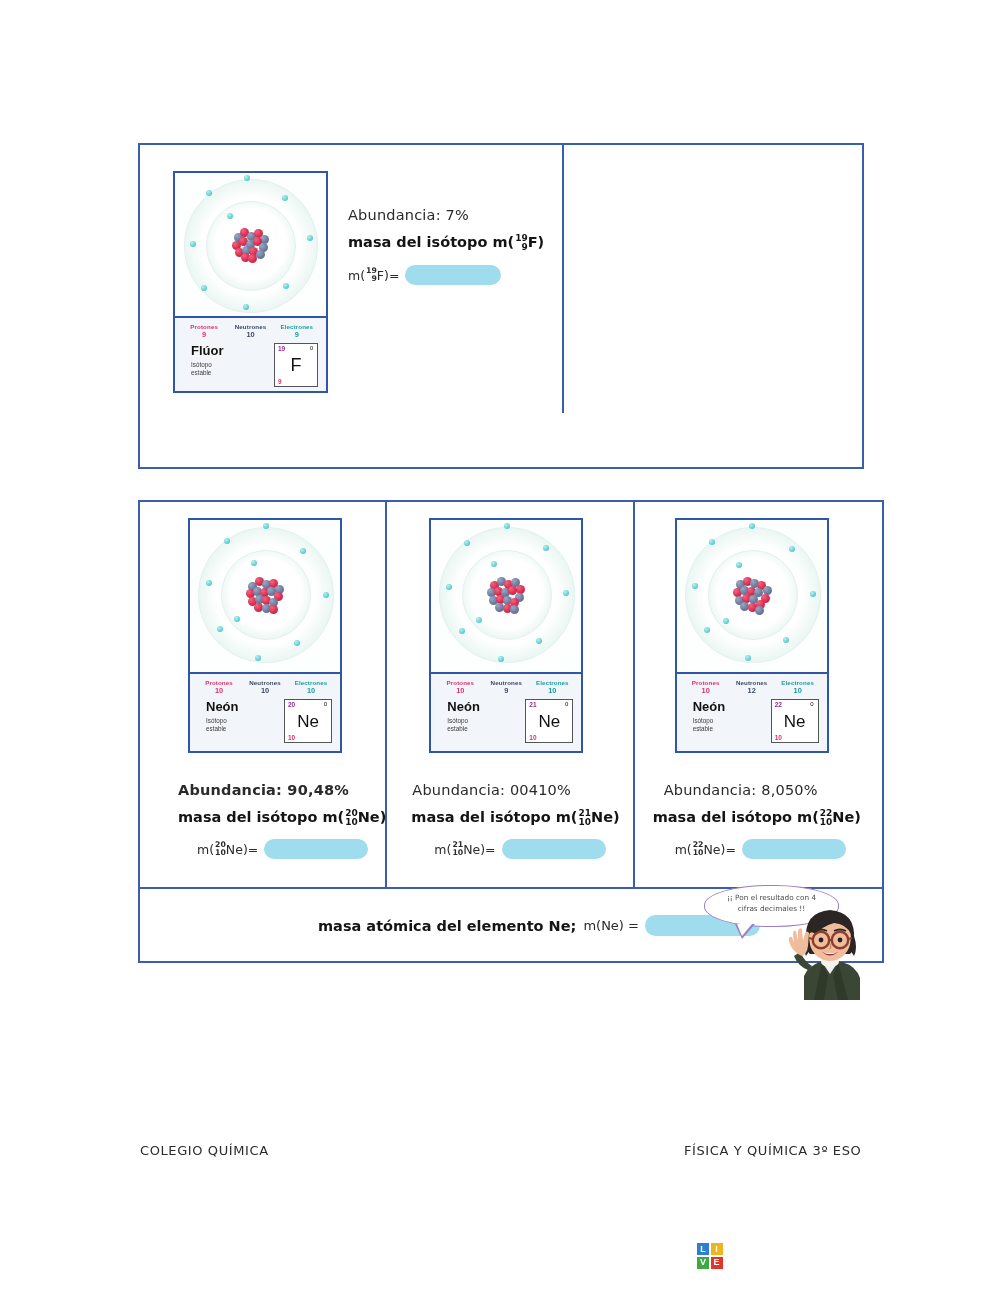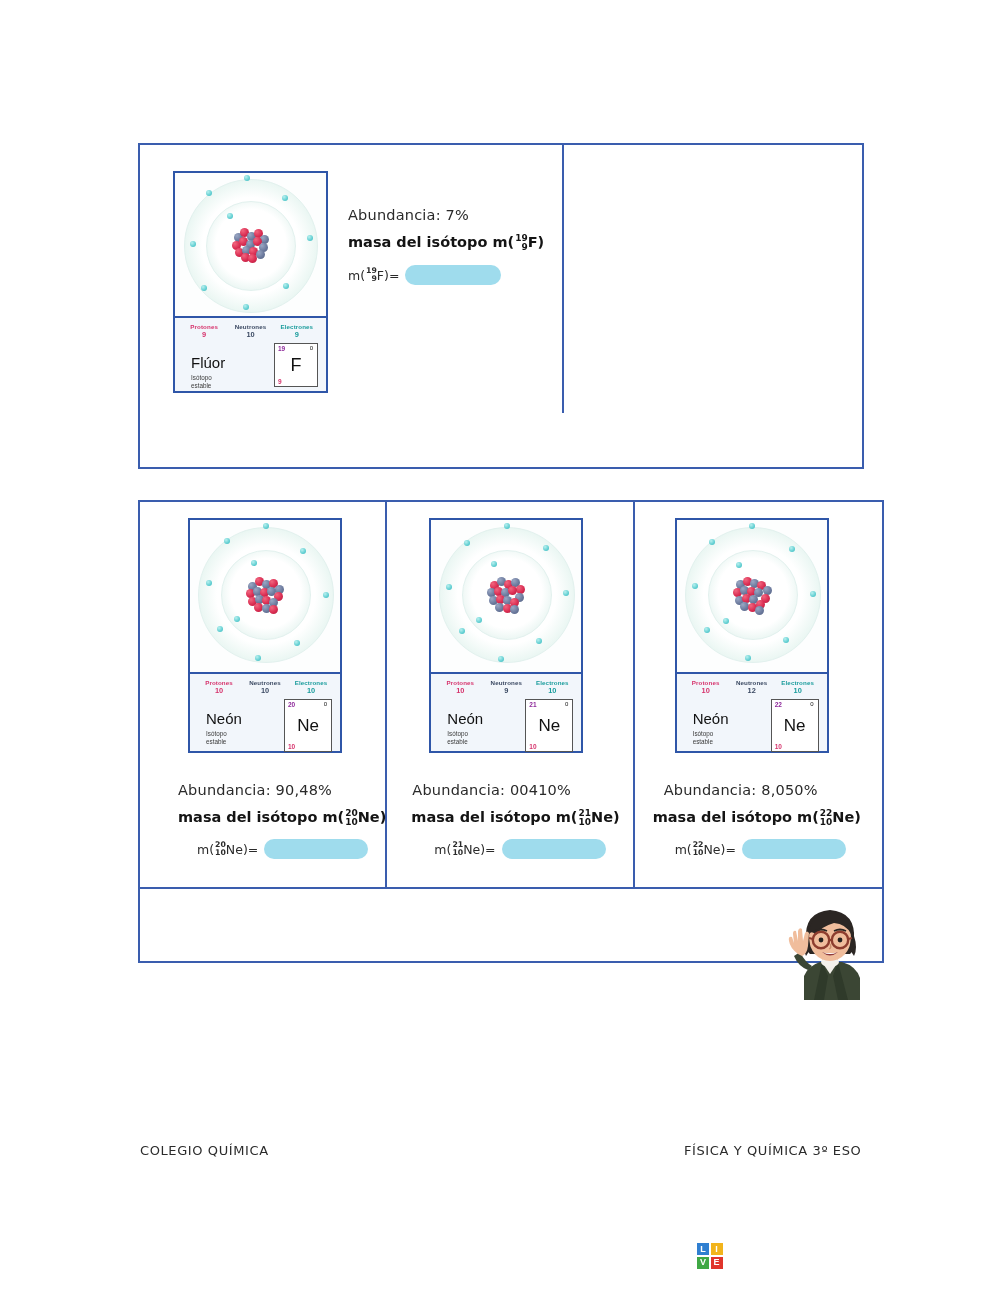--- a/index.html
+++ b/index.html
@@ -184,41 +184,41 @@
     display: flex;
     align-items: flex-start;
     margin-top: 3px;
     padding: 0 2px;
   }
   .name-col {
     flex: 1;
     padding-left: 8px;
   }
   .el-name {
-    font-size: 15px;
-    font-weight: normal;
+    font-size: 13px;
+    font-weight: bold;
     color: #111;
-    margin-top: 11px;
+    margin-top: 0;
   }
   .el-sub {
     font-size: 6.3px;
     color: #3a3a3a;
     line-height: 1.25;
     margin-top: 3px;
   }
   .sym-box {
     width: 44px;
     height: 44px;
     border: 1.5px solid #555;
     background: #ffffff;
     position: relative;
     box-sizing: border-box;
     flex: 0 0 auto;
   }
-  .sym-box.big { width: 48px; height: 53px; }
+  .sym-box.big { width: 48px; height: 44px; }
   .sym-mass {
     position: absolute;
     left: 3px; top: 1px;
     font-size: 6.5px;
     font-weight: bold;
     color: #8e2a9b;
   }
   .sym-charge {
     position: absolute;
     right: 4px; top: 1px;
@@ -565,21 +565,21 @@
               <div class="sym-box big">
                 <span class="sym-mass">20</span>
                 <span class="sym-charge">0</span>
                 <span class="sym-letter small">Ne</span>
                 <span class="sym-num">10</span>
               </div>
             </div>
           </div>
         </div>
 
-        <div class="hw abundancia" style="position:absolute; left:38px; top:280px;">
+        <div class="hw abundancia" style="position:absolute; left:38px; top:280px;font-weight:bold;">
           <span>Abundancia:</span>
           <span>90,48%</span>
         </div>
         <div class="hw masa-iso" style="position:absolute; left:38px; top:307px;">
           <span>masa del isótopo m(</span><span class="iso">
               <span class="sup">20</span>
               <span class="sub">10</span>
             </span><span>Ne)</span>
         </div>
         <div class="hw masa-line" style="position:absolute; left:57px; top:337px;">
@@ -766,21 +766,33 @@
               <span class="sup">22</span>
               <span class="sub">10</span>
             </span>
             <span>Ne)=</span>
           <span class="blank w108"></span>
         </div>
       </div>
     </div>
 
     <div id="ne-bottom-row">
-
+      <div class="hw" style="position:absolute; left:178px; top:26px; display:flex; align-items:center;">
+        <span class="masa-atomica">masa atómica del elemento Ne;</span>
+        <span class="masa-atomica-tail" style="margin-left:7px;">m(Ne) =</span>
+        <span class="blank w115"></span>
+      </div>
+
+      <div class="bubble" style="left:564px; top:-4px; width:135px; height:42px;">
+        <div class="bubble-text">
+          <span>¡¡ Pon el resultado con 4</span><br>
+          <span>cifras decimales !!</span>
+        </div>
+        <span class="bubble-tail"></span>
+      </div>
 
       <div class="avatar" style="left:638px; top:7px;">
         <svg viewBox="0 0 96 105" width="96" height="105">
 
           <path d="M26 104 L26 80 Q30 70 42 66 L64 66 Q78 70 82 82 L82 104 Z" fill="#3b4634"></path>
           <path d="M44 66 L52 78 L60 66 L56 64 L48 64 Z" fill="#f2f0ea"></path>
           <path d="M44 66 L36 104 L46 104 L50 80 Z" fill="#2f3a2a"></path>
           <path d="M60 66 L70 104 L60 104 L55 80 Z" fill="#2f3a2a"></path>
 
           <path d="M44 56 L44 66 Q52 72 60 66 L60 56 Z" fill="#e8b294"></path>

